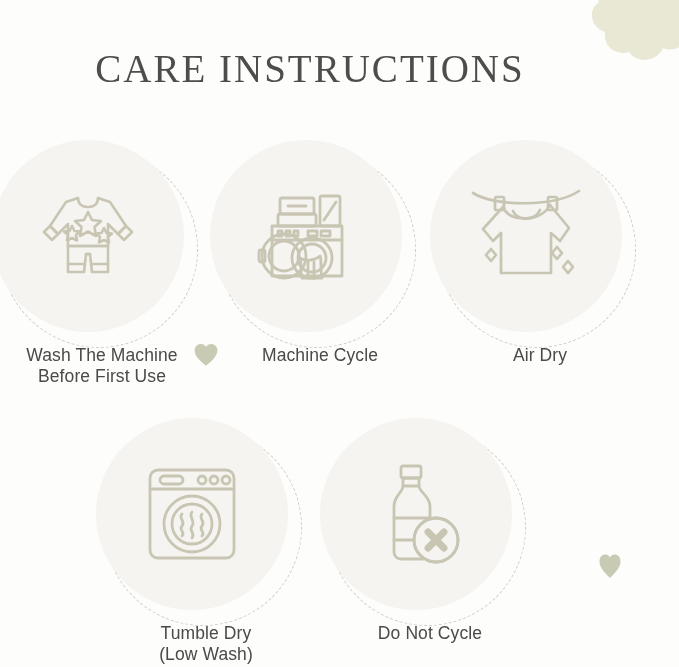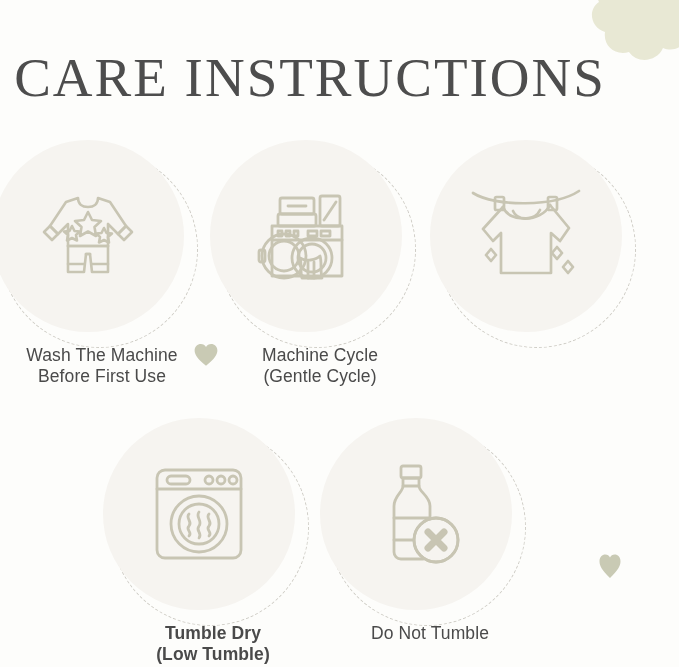--- a/index.html
+++ b/index.html
@@ -34,21 +34,21 @@
   }
 
   
   #page-title {
     position: absolute;
     top: 46px;
     left: 0;
     width: 620px;
     text-align: center;
     font-family: "Liberation Serif", "DejaVu Serif", serif;
-    font-size: 55px;
+    font-size: 39px;
     letter-spacing: 2.0px;
     color: #4d4d4d;
     font-weight: 400;
     white-space: nowrap;
   }
 
   
   .care-item {
     position: absolute;
     width: 220px;
@@ -192,21 +192,20 @@
           <path d="M58 82 L58 98 M64 82 L64 98"></path>
 
           <circle cx="34" cy="76" r="22"></circle>
           <circle cx="34" cy="76" r="15"></circle>
           <rect x="9" y="70" width="6" height="12" rx="2"></rect>
         </svg>
       </div>
     </div>
     <div class="caption">
       <span>Machine Cycle</span>
-      <span class="line2">(Gentle Cycle)</span>
     </div>
   </div>
 
   <div class="care-item" style="left:430px; top:140px;">
     <div class="badge-wrap">
       <div class="dashed-ring"></div>
       <div class="disc"></div>
       <div class="icon-holder">
         <svg width="114" height="110" viewBox="0 0 114 110" fill="none" stroke="#c8c5b3" stroke-width="2.7" stroke-linecap="round" stroke-linejoin="round">
 
@@ -219,23 +218,27 @@
           <path d="M44 30 C48 40 66 40 71 29"></path>
 
           <path d="M34 26 L14 48 L24 60 L32 52 L32 92 L82 92 L82 52 L91 60 L100 47 L81 24"></path>
 
           <path d="M22 68 L27 74 L22 80 L17 74 Z"></path>
           <path d="M88 66 L93 72 L88 78 L83 72 Z"></path>
           <path d="M99 80 L104 86 L99 92 L94 86 Z"></path>
         </svg>
       </div>
     </div>
-  </div>
-
-  <div class="care-item" style="left:103px; top:418px;font-weight:bold;">
+    <div class="caption">
+      <span>Air Dry</span>
+      <span class="line2"></span>
+    </div>
+  </div>
+
+  <div class="care-item" style="left:96px; top:418px;">
     <div class="badge-wrap">
       <div class="dashed-ring"></div>
       <div class="disc"></div>
       <div class="icon-holder">
         <svg width="104" height="104" viewBox="0 0 104 104" fill="none" stroke="#c8c5b3" stroke-width="2.8" stroke-linecap="round" stroke-linejoin="round">
 
           <rect x="10" y="8" width="84" height="88" rx="8"></rect>
 
           <path d="M10 27 L94 27"></path>
           <rect x="20" y="14" width="23" height="8" rx="4"></rect>
@@ -247,21 +250,21 @@
           <circle cx="52" cy="62" r="20"></circle>
 
           <path d="M42 52 C38 56 46 60 42 64 C38 68 46 70 42 74"></path>
           <path d="M52 50 C48 55 56 59 52 64 C48 69 56 71 52 76"></path>
           <path d="M62 52 C58 56 66 60 62 64 C58 68 66 70 62 74"></path>
         </svg>
       </div>
     </div>
     <div class="caption">
       <span>Tumble Dry</span>
-      <span class="line2">(Low Tumble)</span>
+      <span class="line2">(Low Wash)</span>
     </div>
   </div>
 
   <div class="care-item" style="left:320px; top:418px;">
     <div class="badge-wrap">
       <div class="dashed-ring"></div>
       <div class="disc"></div>
       <div class="icon-holder">
         <svg width="104" height="108" viewBox="0 0 104 108" fill="none" stroke="#c8c5b3" stroke-width="2.8" stroke-linecap="round" stroke-linejoin="round">
 
@@ -275,21 +278,21 @@
           <path d="M30 58 L66 58"></path>
           <path d="M30 80 L66 80"></path>
 
           <circle cx="72" cy="80" r="22" fill="#f6f4f0"></circle>
           <circle cx="72" cy="80" r="22"></circle>
           <path d="M64 72 L80 88 M80 72 L64 88" stroke-width="7"></path>
         </svg>
       </div>
     </div>
     <div class="caption">
-      <span>Do Not Tumble</span>
+      <span>Do Not Cycle</span>
       <span class="line2"></span>
     </div>
   </div>
 
   <svg class="heart" id="heart-corner" viewBox="0 0 24 26" xmlns="http://www.w3.org/2000/svg">
     <path d="M12 25 C4 17.5 1.5 12.5 1.5 8.2 C1.5 4.2 4.2 1.5 7.3 1.5
              C9.5 1.5 11.1 2.8 12 4.5 C12.9 2.8 14.5 1.5 16.7 1.5
              C19.8 1.5 22.5 4.2 22.5 8.2 C22.5 12.5 20 17.5 12 25 Z" fill="#c9cab4"></path>
   </svg>
 

